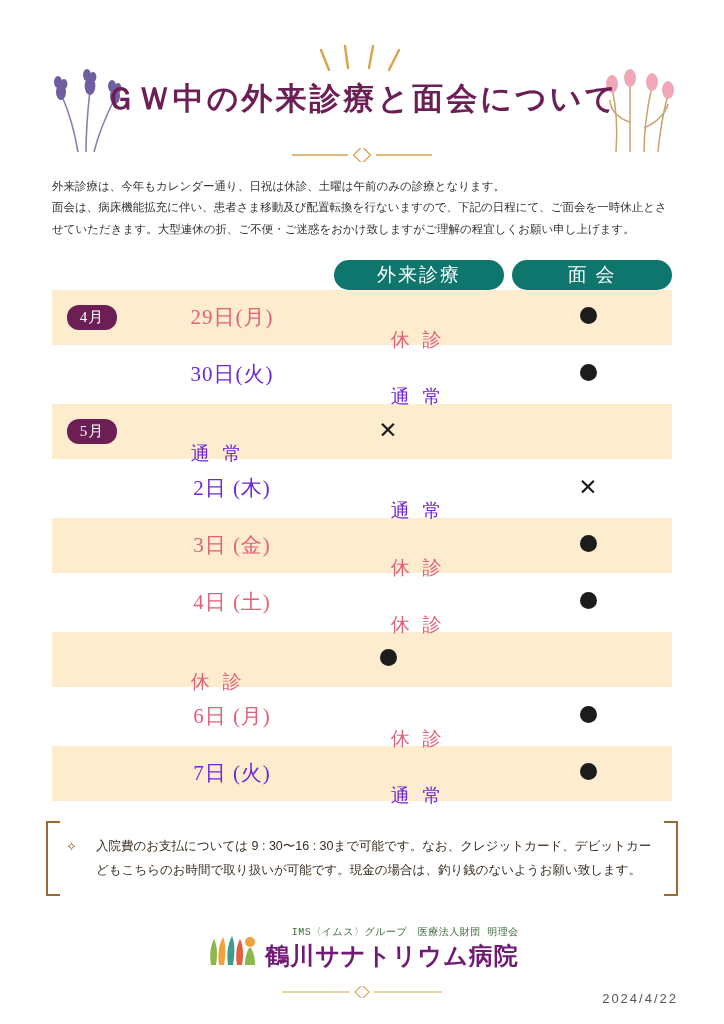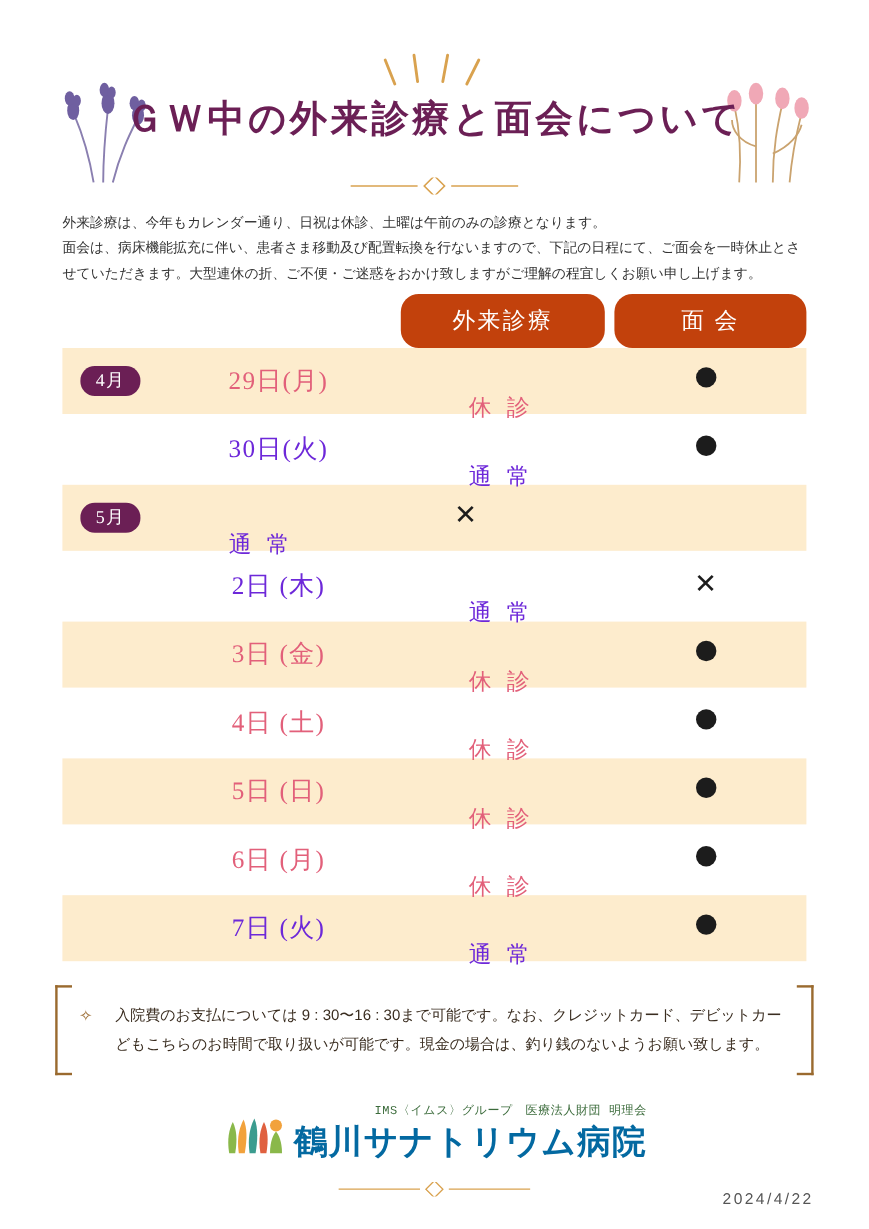--- a/index.html
+++ b/index.html
@@ -81,23 +81,23 @@
     width: 620px;
   }
   .thead {
     display: flex;
     align-items: flex-end;
     height: 34px;
   }
   .th-spacer-month { width: 80px; }
   .th-spacer-date { width: 200px; }
   .th-pill {
-    height: 45px;
+    height: 30px;
     border-radius: 15px;
-    background: #c2410c;
+    background: #0f766e;
     color: #ffffff;
     font-size: 19px;
     letter-spacing: 2px;
     display: flex;
     align-items: center;
     justify-content: center;
     font-family: "Liberation Serif", "DejaVu Serif", serif;
   }
   .th-outpatient { width: 170px; margin-left: 2px; }
   .th-visit { width: 160px; margin-left: 8px; }
@@ -207,23 +207,23 @@
   }
   .logo-mark { width: 52px; height: 40px; }
   .logo-text { text-align: right; font-family: Liberation Mono, monospace; }
   .logo-sub {
     font-size: 10px;
     color: #3b6b3b;
     letter-spacing: 0.5px;
     margin-bottom: 1px;
   }
   .logo-main {
-    font-size: 28px;
+    font-size: 24px;
     font-weight: bold;
-    color: #0369a1;
+    color: #701a75;
     letter-spacing: 1px;
   }
   .bottom-orn {
     margin-top: 14px;
     height: 12px;
   }
   .date-stamp {
     position: absolute;
     right: 46px;
     bottom: 18px;
@@ -351,21 +351,20 @@
           <span class="month-pill empty"></span>
         </div>
         <div class="cell-date holiday">4日 (土)</div>
         <div class="cell-outpatient holiday">休 診</div>
         <div class="cell-visit"><span class="mark-circle"></span></div>
       </div>
       <div class="row cream">
         <div class="cell-month">
           <span class="month-pill empty"></span>
         </div>
-        <div class="cell-date holiday">5日 (日)</div>
         <div class="cell-outpatient holiday">休 診</div>
         <div class="cell-visit"><span class="mark-circle"></span></div>
       </div>
       <div class="row white">
         <div class="cell-month">
           <span class="month-pill empty"></span>
         </div>
         <div class="cell-date holiday">6日 (月)</div>
         <div class="cell-outpatient holiday">休 診</div>
         <div class="cell-visit"><span class="mark-circle"></span></div>

